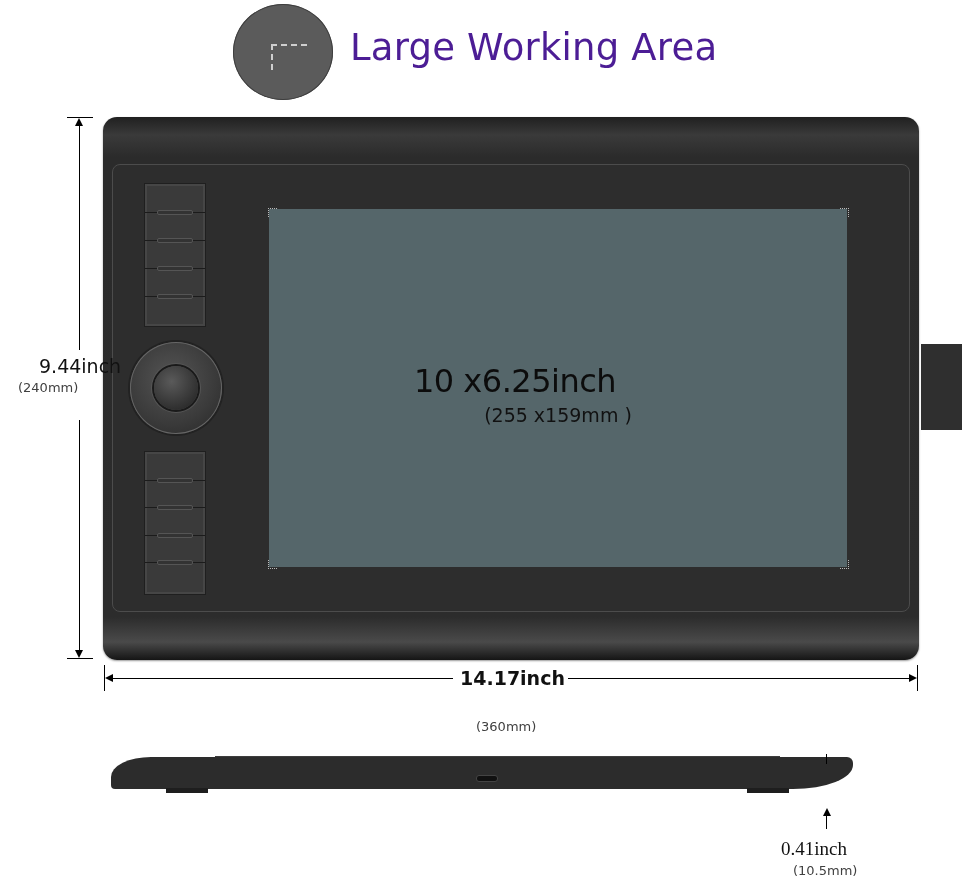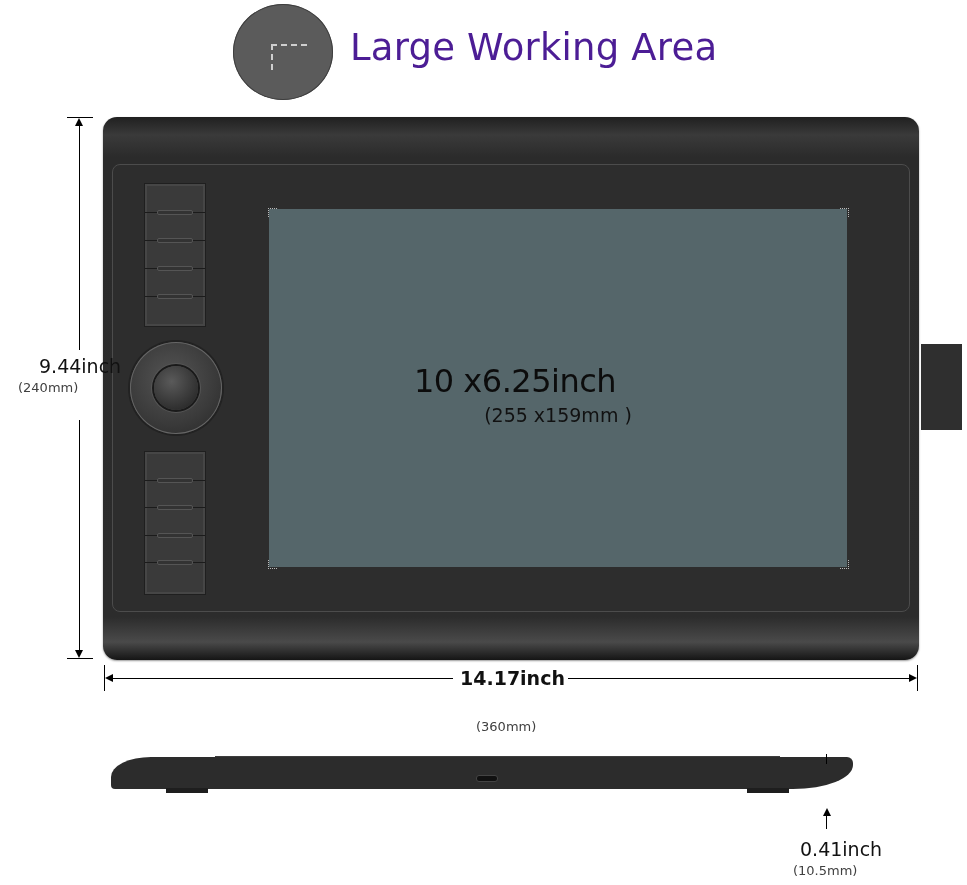--- a/index.html
+++ b/index.html
@@ -119,14 +119,14 @@
 
 <div class="abs profile-top"></div>
 <div class="abs profile"></div>
 <div class="abs usb-port"></div>
 <div class="abs foot" style="left:166px;"></div>
 <div class="abs foot" style="left:747px;"></div>
 
 <div class="abs tick-v" style="left:826px; top:754px; height:10px;"></div>
 <div class="abs arrow-up" style="left:823px; top:808px;"></div>
 <div class="abs tick-v" style="left:826px; top:815px; height:14px;"></div>
-<div class="abs dim-main" style="left:800px; top:838px;">0.41inch</div>
+<div class="abs dim-main" style="left:781px; top:838px;font-family:Liberation Serif, serif;">0.41inch</div>
 <div class="abs dim-sub" style="left:793px; top:863px;">(10.5mm)</div>
 
 </body></html>

